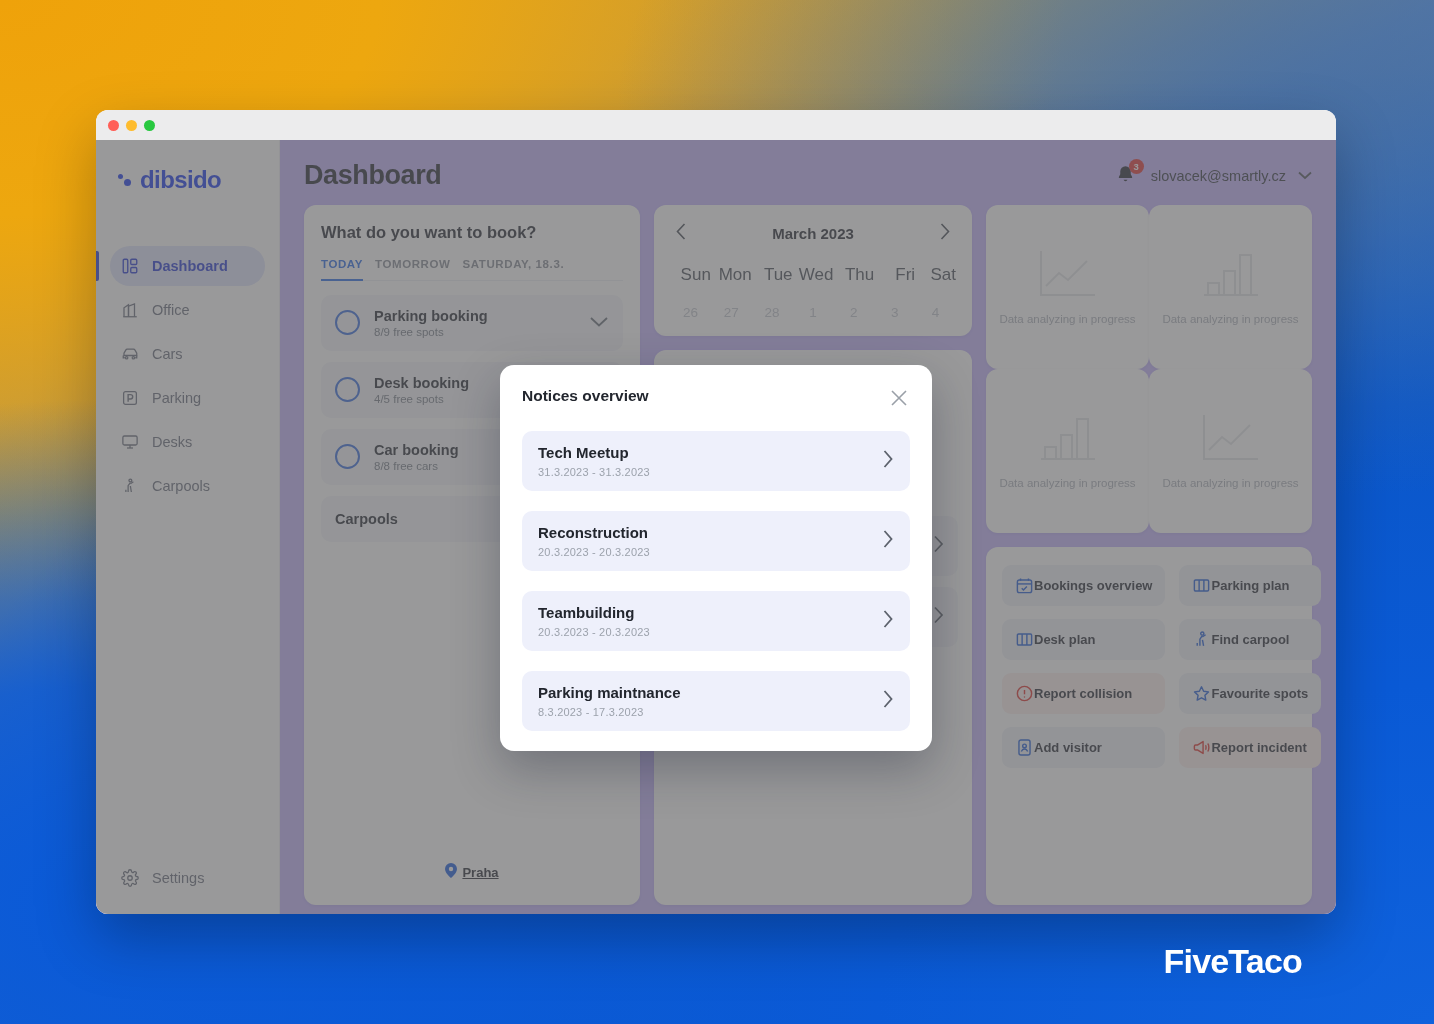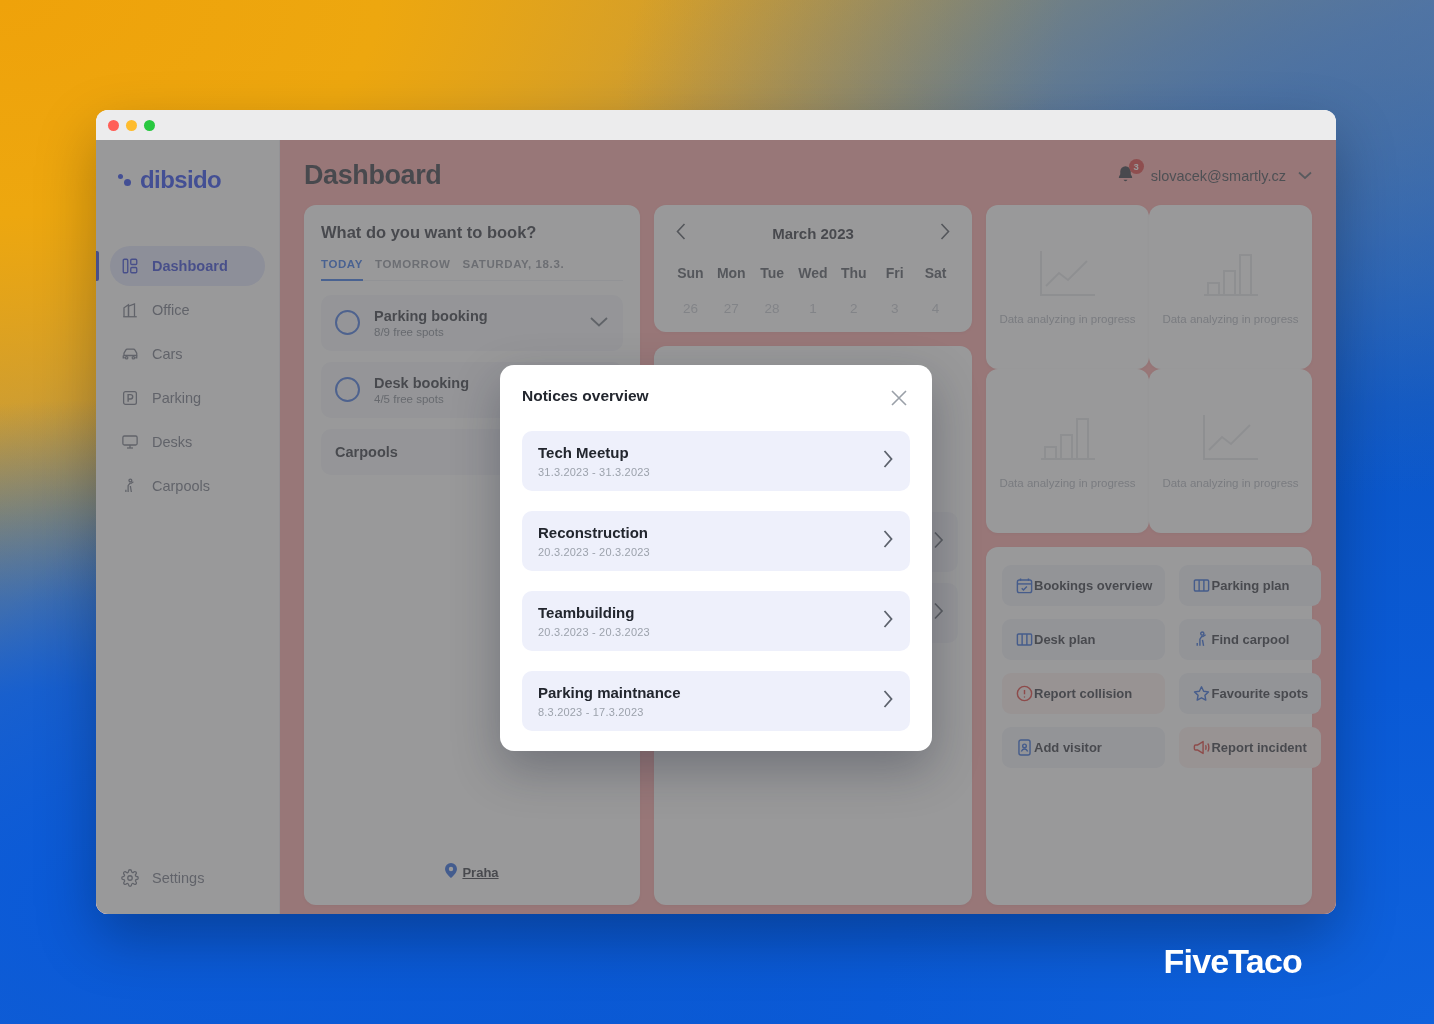--- a/index.html
+++ b/index.html
@@ -41,21 +41,21 @@
   }
   .dot { width: 11px; height: 11px; border-radius: 50%; }
   .dot.r { background: #ff5f57; }
   .dot.y { background: #febc2e; }
   .dot.g { background: #28c840; }
 
   .app {
     position: relative;
     height: 774px;
     display: flex;
-    background: #fca5a5;
+    background: #c4b5fd;
   }
 
   
   .dimmer {
     position: absolute; inset: 0;
     background: rgba(90,90,92,0.62);
     z-index: 50;
     pointer-events: none;
   }
 
@@ -191,21 +191,21 @@
     text-decoration: underline; cursor: pointer; padding-bottom: 6px;
   }
   .pin { color: #1f5fe0; }
 
   
   .cal-card { padding: 16px 16px 10px 16px; }
   .cal-head { display: flex; align-items: center; justify-content: space-between; margin-bottom: 16px; }
   .cal-title { font-size: 15px; font-weight: 700; color: #2b2f38; }
   .cal-nav { color: #4a5059; cursor: pointer; font-size: 18px; line-height: 1; padding: 2px 6px; }
   .cal-grid { display: grid; grid-template-columns: repeat(7, 1fr); gap: 4px 0; text-align: center; }
-  .dow { font-size: 14px; color: #4d535c; font-weight: 700; padding: 4px 0 10px; }
+  .dow { font-size: 17px; color: #4d535c; font-weight: 400; padding: 4px 0 10px; text-align: right; }
   .day { font-size: 13.5px; color: #c3c7cf; padding: 6px 0; cursor: pointer; }
 
   
   .notices-card { padding: 14px 14px 10px; flex: 1; display: flex; flex-direction: column; }
   .notice-row {
     background: #f3f5f9; border-radius: 10px;
     padding: 14px 14px; margin-bottom: 11px;
     display: flex; align-items: center; cursor: pointer;
   }
   .notice-text { flex: 1; }
@@ -436,20 +436,27 @@
             </div>
 
             <div class="book-row">
               <span class="radio"></span>
               <span class="book-text">
                 <span class="book-title" style="display:block">Desk booking</span>
                 <span class="book-sub" style="display:block">4/5 free spots</span>
               </span>
             </div>
 
+            <div class="book-row">
+              <span class="radio"></span>
+              <span class="book-text">
+                <span class="book-title" style="display:block">Car booking</span>
+                <span class="book-sub" style="display:block">8/8 free cars</span>
+              </span>
+            </div>
 
             <div class="carpool-row">Carpools</div>
 
             <div class="praha">
               <span class="pin">
                 <svg width="12" height="15" viewBox="0 0 12 15" fill="currentColor">
                     <path d="M6 0a6 6 0 0 0-6 6c0 4.2 6 9 6 9s6-4.8 6-9a6 6 0 0 0-6-6zm0 8.2A2.2 2.2 0 1 1 6 3.8a2.2 2.2 0 0 1 0 4.4z"></path>
                   </svg>
               </span>
               <span>Praha</span>

